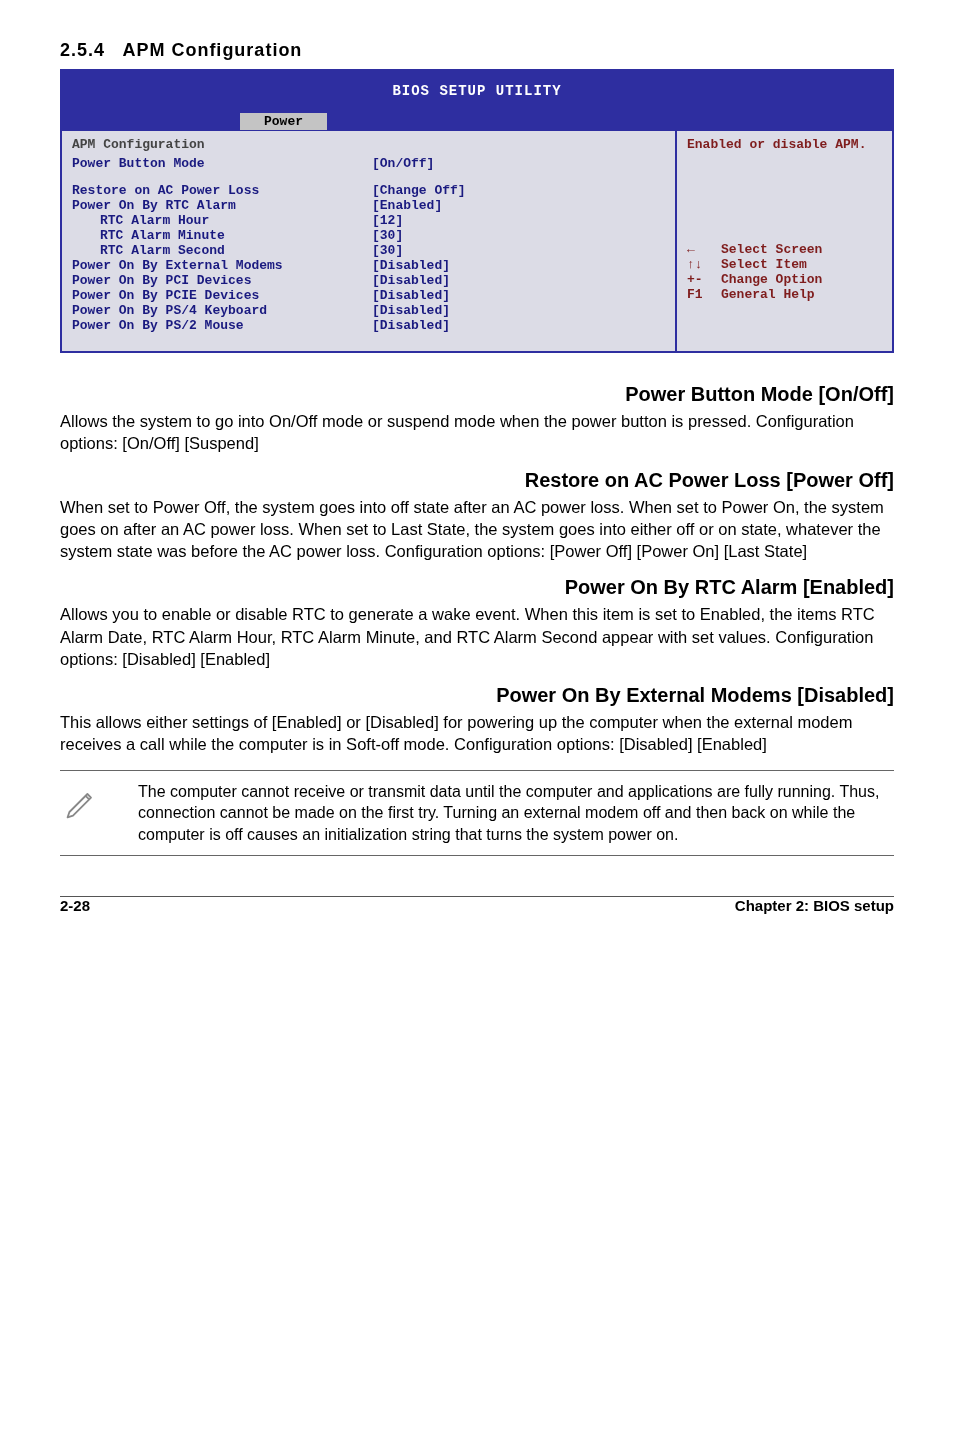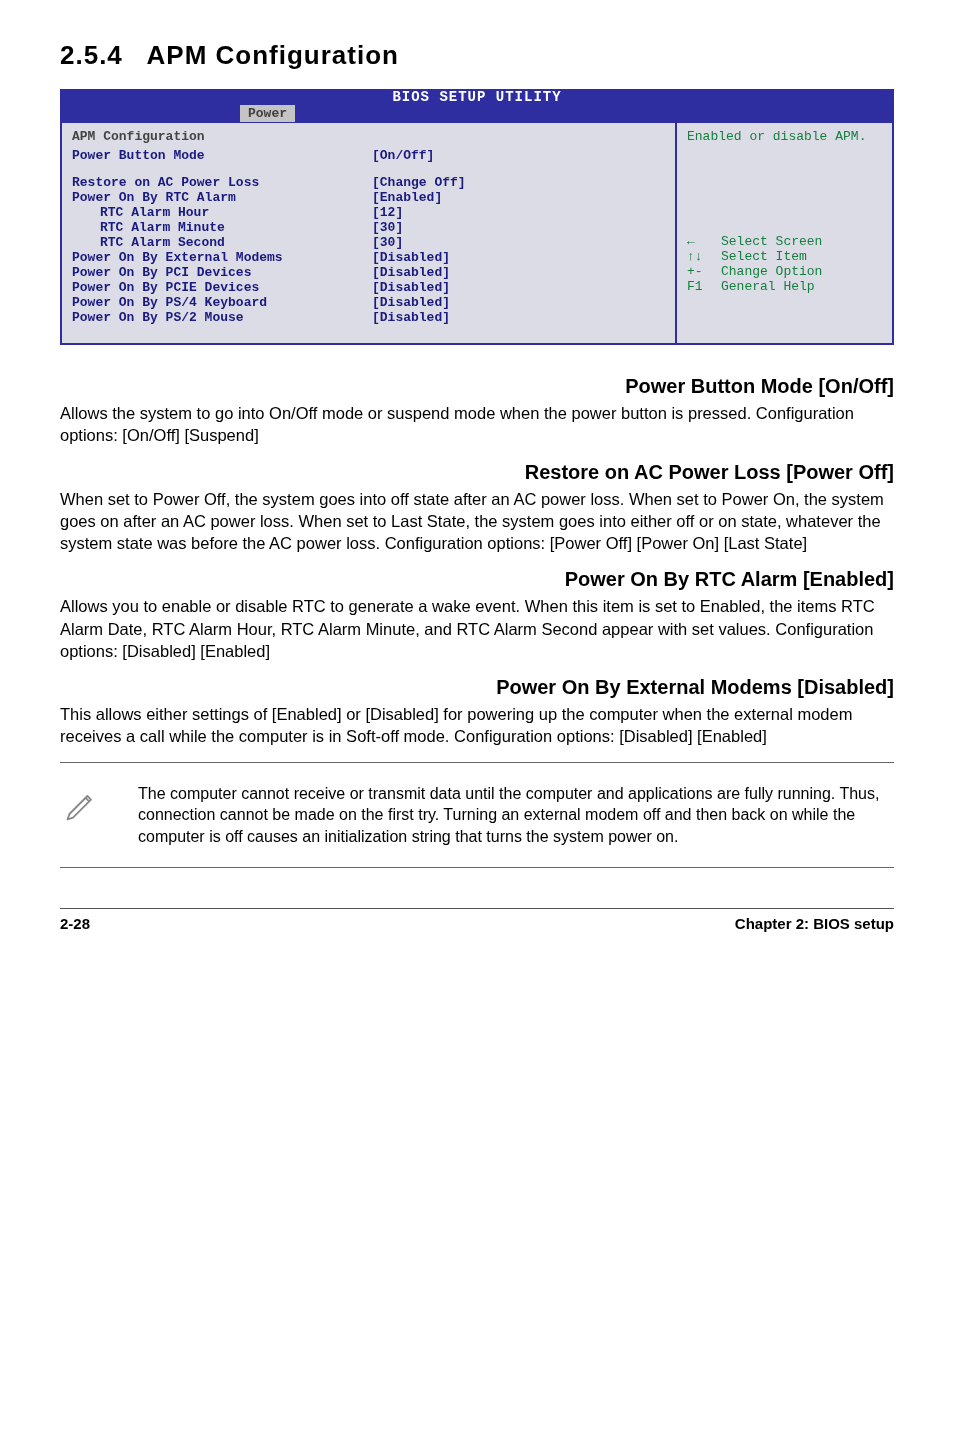--- a/index.html
+++ b/index.html
@@ -5,71 +5,71 @@
   * { box-sizing: border-box; margin: 0; padding: 0; }
   body {
     font-family: Arial, Helvetica, sans-serif;
     background: #ffffff;
     width: 954px;
     margin: 0 auto;
     padding: 40px 60px 30px 60px;
     color: #000;
   }
   .section-num {
-    font-size: 26px;
+    font-size: 18px;
     font-weight: bold;
     letter-spacing: 1px;
-    margin-bottom: 18px;
+    margin-bottom: 8px;
   }
   .bios-box {
     margin: 0 0 30px 0;
     font-family: "Courier New", monospace;
     font-size: 13px;
   }
   .bios-title {
     background: #2e2ea0;
     color: #ffffff;
     text-align: center;
     font-weight: bold;
-    padding: 0 0;
+    padding: 14px 0;
     font-size: 14px;
     letter-spacing: 1px;
   }
   .bios-tabs {
     background: #2e2ea0;
     padding: 0 0 0 180px;
     height: 18px;
   }
   .bios-tab {
     display: inline-block;
     background: #c4c4c4;
-    color: #404040;
-    font-weight: bold;
-    padding: 1px 8px;
+    color: #000000;
+    font-weight: bold;
+    padding: 1px 24px;
     font-size: 13px;
   }
   .bios-body {
     display: flex;
     border: 2px solid #2e2ea0;
     border-top: none;
     background: #dcdce6;
     position: relative;
   }
   .bios-left {
     flex: 1;
     padding: 6px 10px 18px 10px;
     color: #1a1a80;
     font-weight: bold;
     border-right: 2px solid #2e2ea0;
   }
   .bios-right {
     width: 215px;
     padding: 6px 10px 30px 10px;
-    color: #15803d;
-    font-weight: normal;
+    color: #7f1d1d;
+    font-weight: bold;
   }
   .bios-heading {
     color: #444;
     margin-bottom: 2px;
   }
   .bios-row {
     display: flex;
   }
   .bios-label { width: 300px; }
   .bios-indent .bios-label { padding-left: 28px; width: 300px; }
@@ -89,38 +89,37 @@
   p.body {
     font-size: 16.5px;
     line-height: 1.35;
     margin-bottom: 14px;
   }
   .note-box {
     border-top: 1px solid #666;
     border-bottom: 1px solid #666;
     display: flex;
     align-items: flex-start;
-    padding: 20px 4px;
+    padding: 10px 4px;
     margin: 10px 0 40px 0;
     gap: 24px;
   }
   .note-icon {
     width: 50px;
     padding-top: 4px;
   }
   .note-text {
     font-size: 16px;
     line-height: 1.35;
     flex: 1;
   }
   .footer {
     display: flex;
     justify-content: space-between;
     border-top: 1px solid #555;
-    padding-top: 6px;
     font-size: 15px;
     font-weight: bold;
     margin-top: 30px;
   }
 </style>
 </head>
 <body>
 
 <div class="section-num">
   <span>2.5.4</span>&nbsp;&nbsp;

